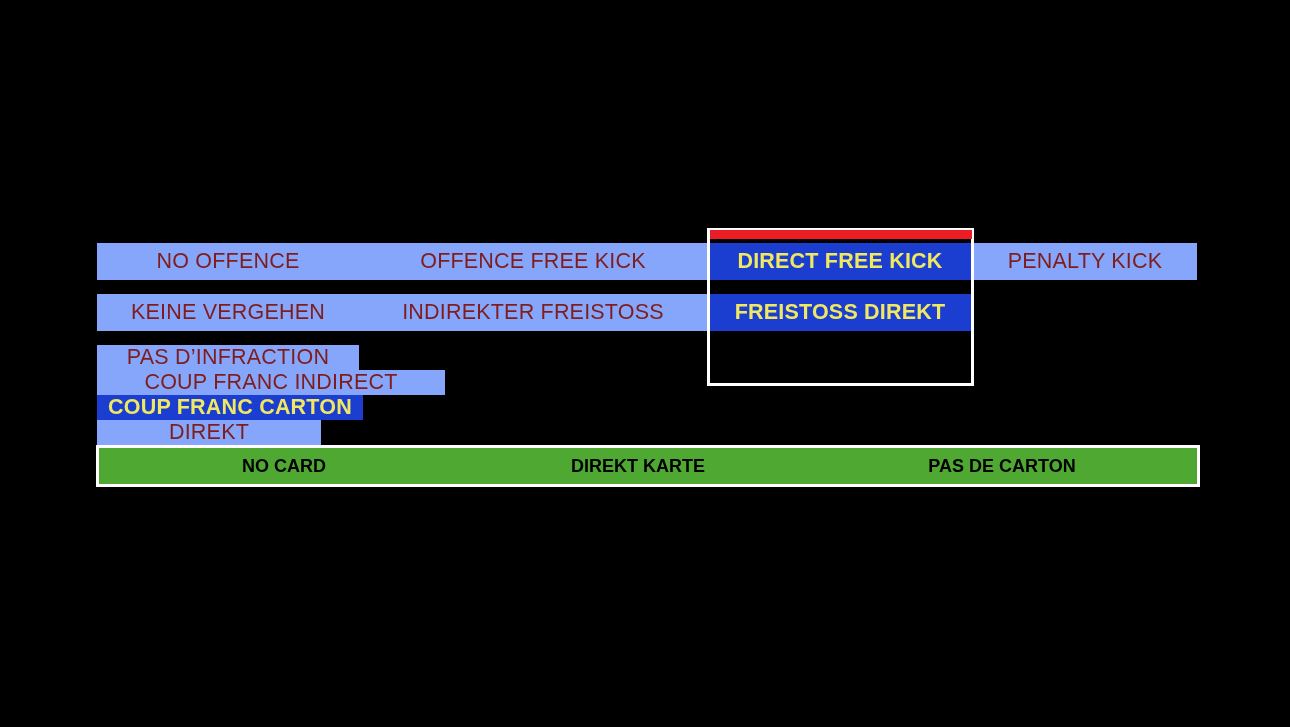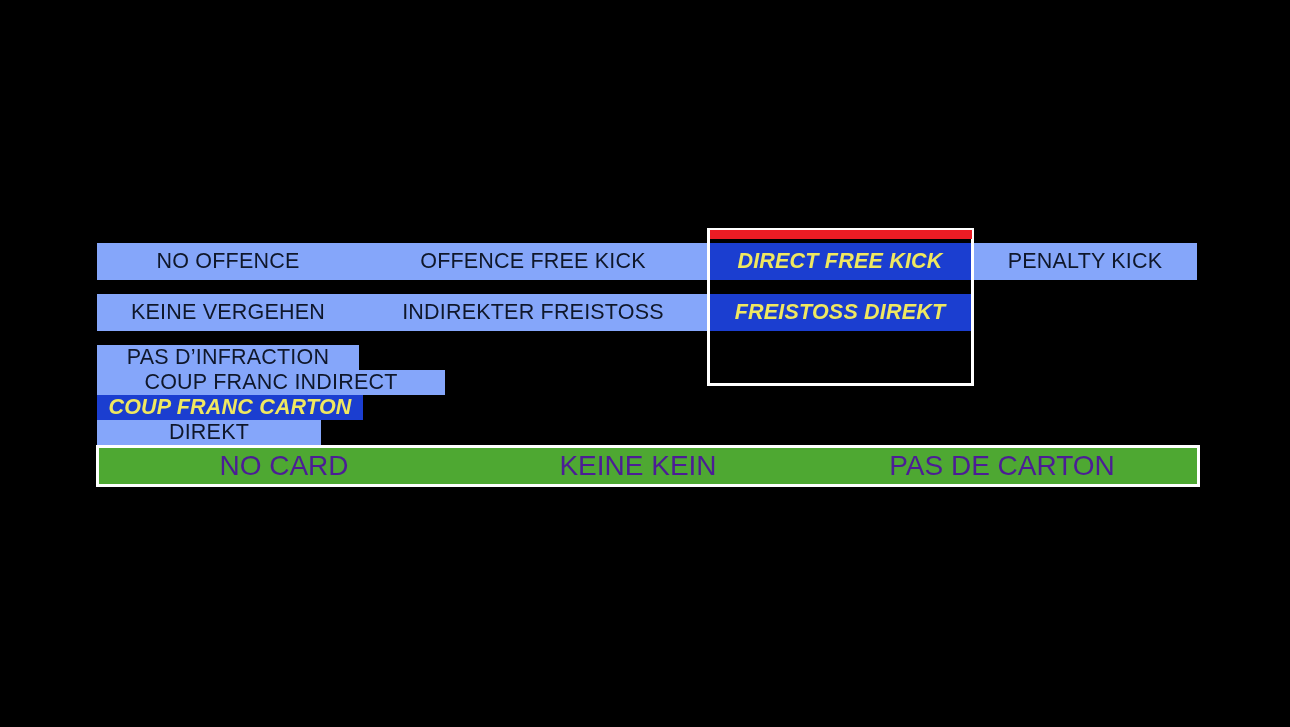--- a/index.html
+++ b/index.html
@@ -37,41 +37,40 @@
     display: flex;
   }
   .matrix-row:last-child { margin-bottom: 0; flex-direction: column; }
 
   .cell {
     height: 37px;
     display: flex;
     align-items: center;
     justify-content: center;
     background: #85a6fa;
-    color: #0f172a;
+    color: #7f1d1d;
     font-size: 21.5px;
     letter-spacing: 0.2px;
     white-space: nowrap;
     box-sizing: border-box;
   }
 
   
   .col-0 { width: 262px; }
   .col-1 { width: 348px; }
   .col-2 { width: 266px; }
   .col-3 { width: 224px; }
 
   
   .cell.is-selected {
     background: #1b3ed0;
     color: #f0e860;
     font-weight: 700;
     position: relative;
     z-index: 3;
-    font-style: italic;
   }
 
   
   .selection-outline {
     position: absolute;
     left: 707px;
     top: 228px;
     width: 267px;
     height: 158px;
     border: 3px solid #ffffff;
@@ -102,24 +101,25 @@
     background: #4ea832;
     border: 3px solid #ffffff;
     box-sizing: border-box;
     display: flex;
     align-items: center;
   }
   .card-seg {
     display: flex;
     align-items: center;
     justify-content: center;
-    color: #4c1d95;
-    font-size: 28px;
+    color: #000000;
+    font-size: 18px;
     white-space: nowrap;
     height: 100%;
+    font-weight: bold;
   }
   .card-seg-0 { width: 370px; }
   .card-seg-1 { width: 338px; }
   .card-seg-2 { width: 390px; }
 </style>
 </head>
 <body>
 
 <div id="stage">
 
@@ -145,17 +145,17 @@
       <div class="cell col-3">DIREKT</div>
     </div>
 
   </div>
 
   <div class="selection-marker"></div>
   <div class="selection-outline"></div>
 
   <div class="card-banner">
     <div class="card-seg card-seg-0">NO CARD</div>
-    <div class="card-seg card-seg-1">KEINE KEIN</div>
+    <div class="card-seg card-seg-1">DIREKT KARTE</div>
     <div class="card-seg card-seg-2">PAS DE CARTON</div>
   </div>
 
 </div>
 
 </body></html>

